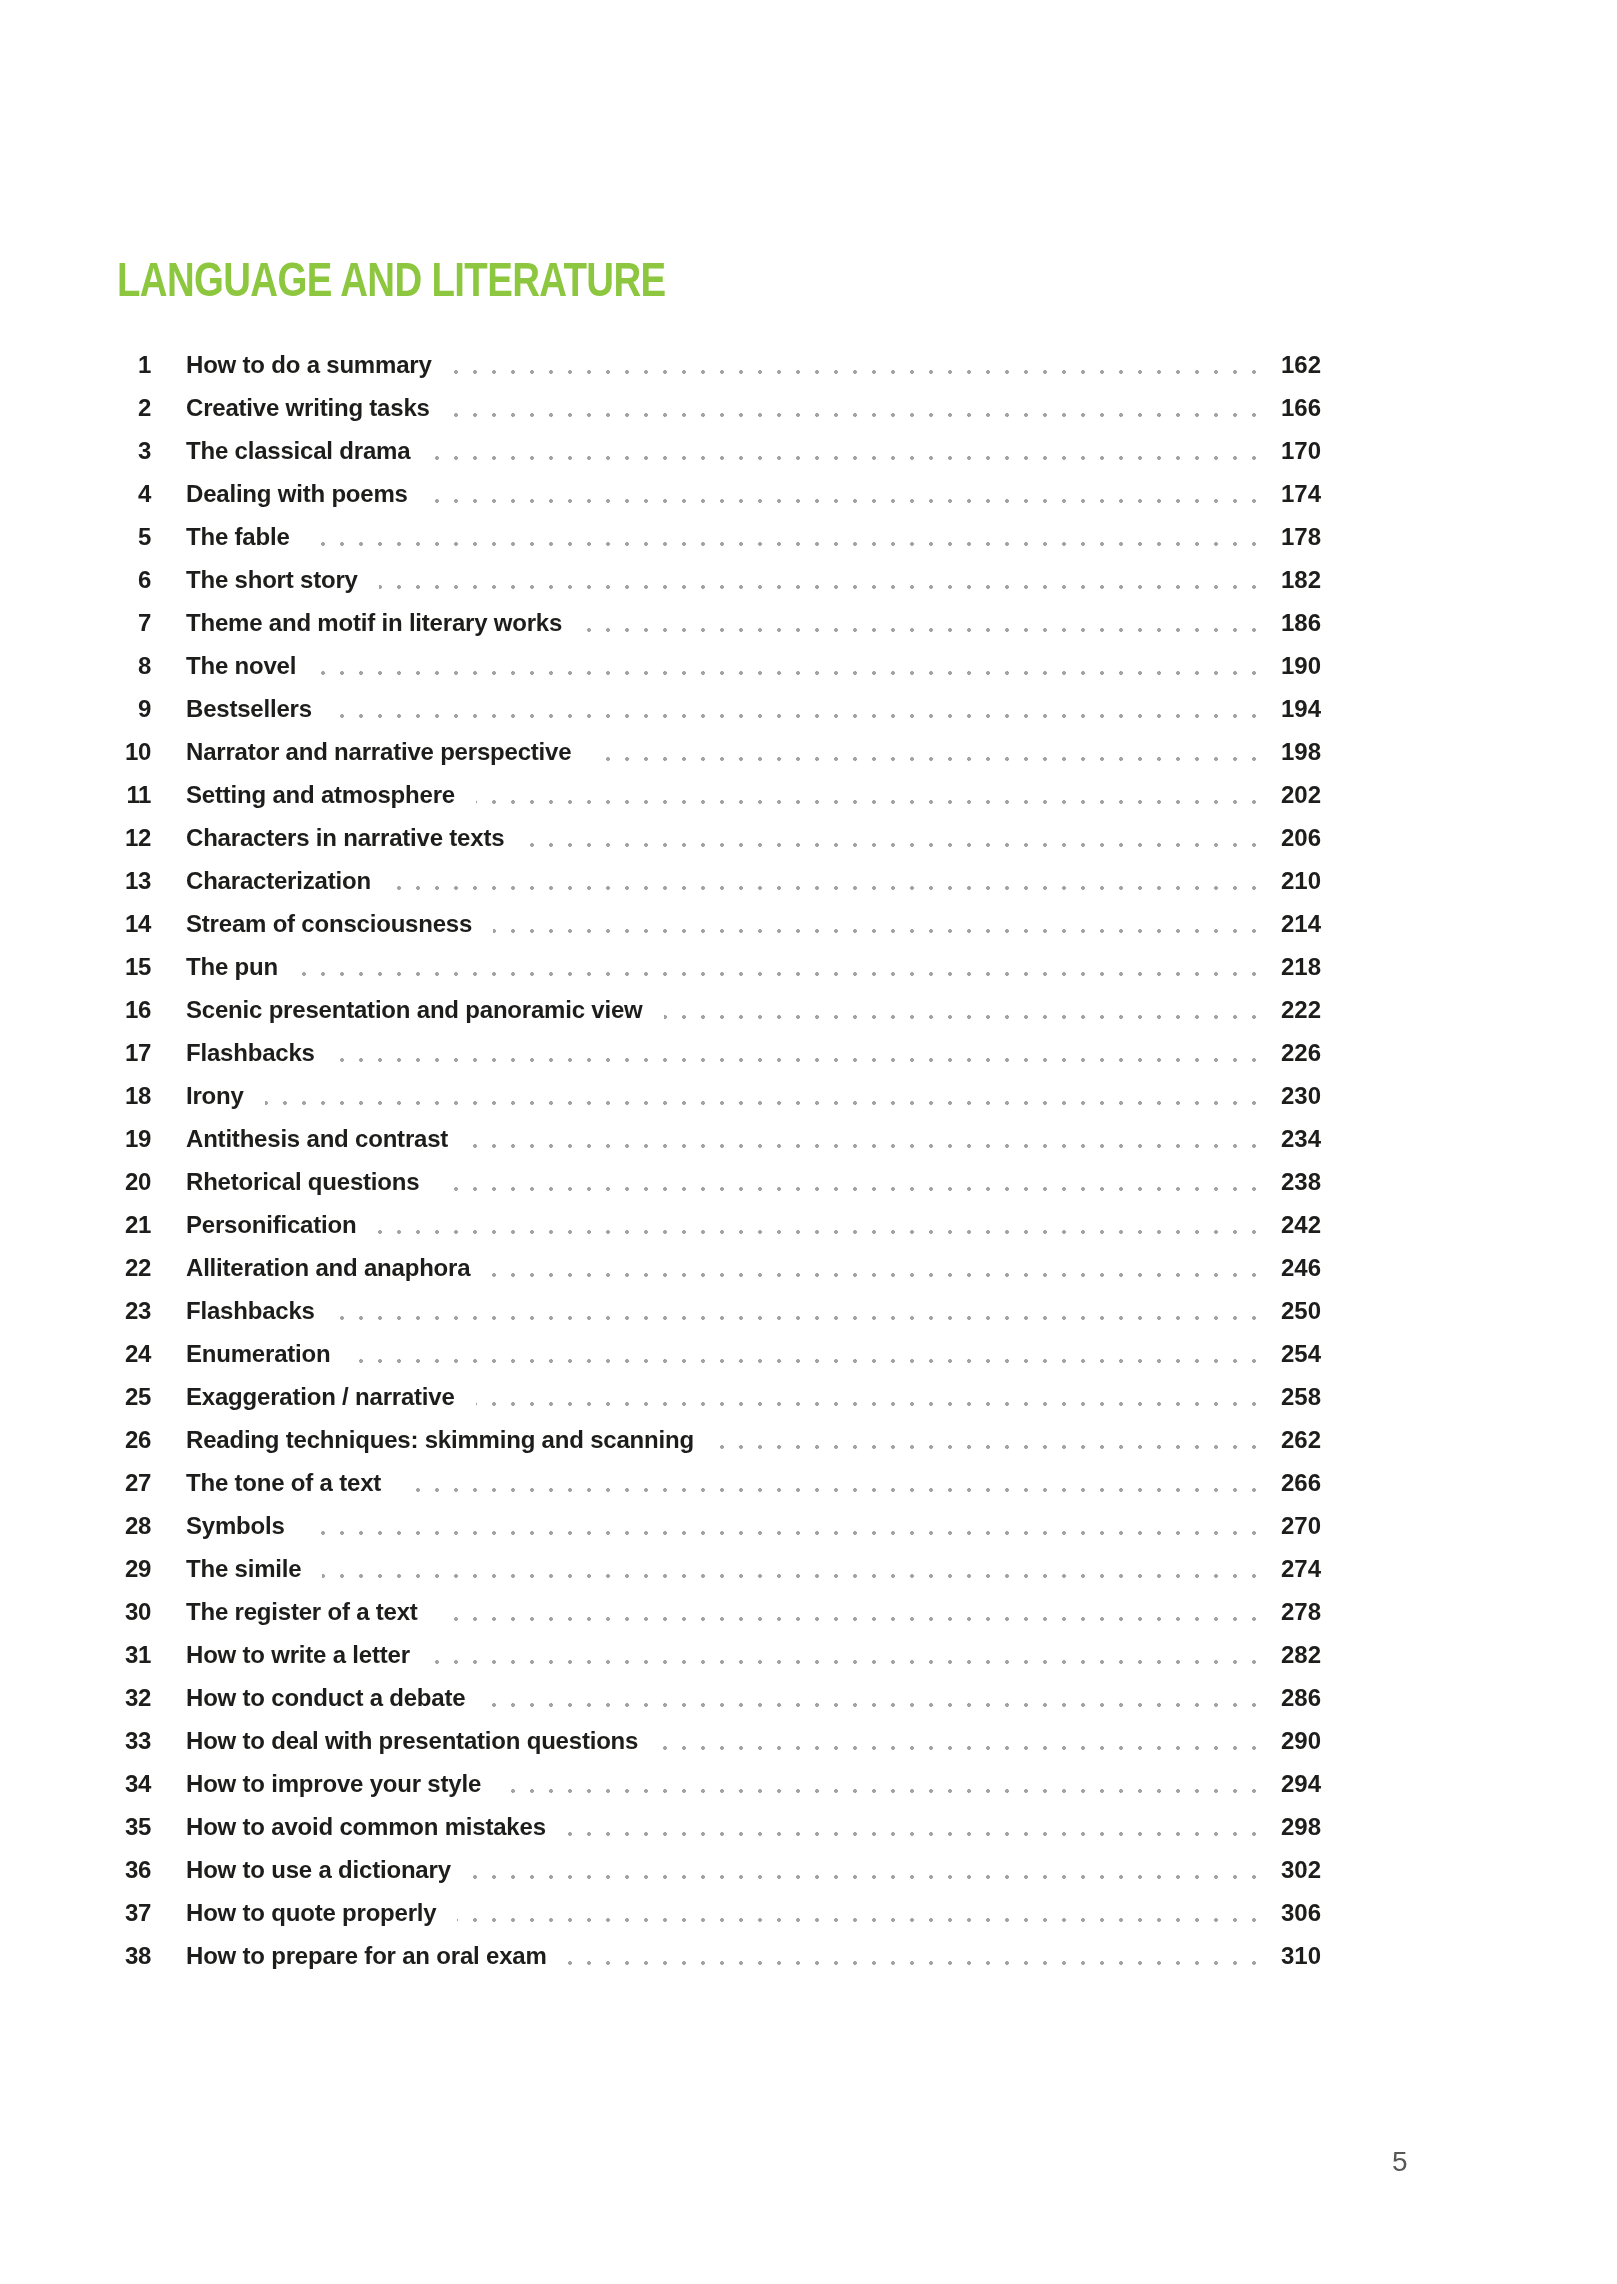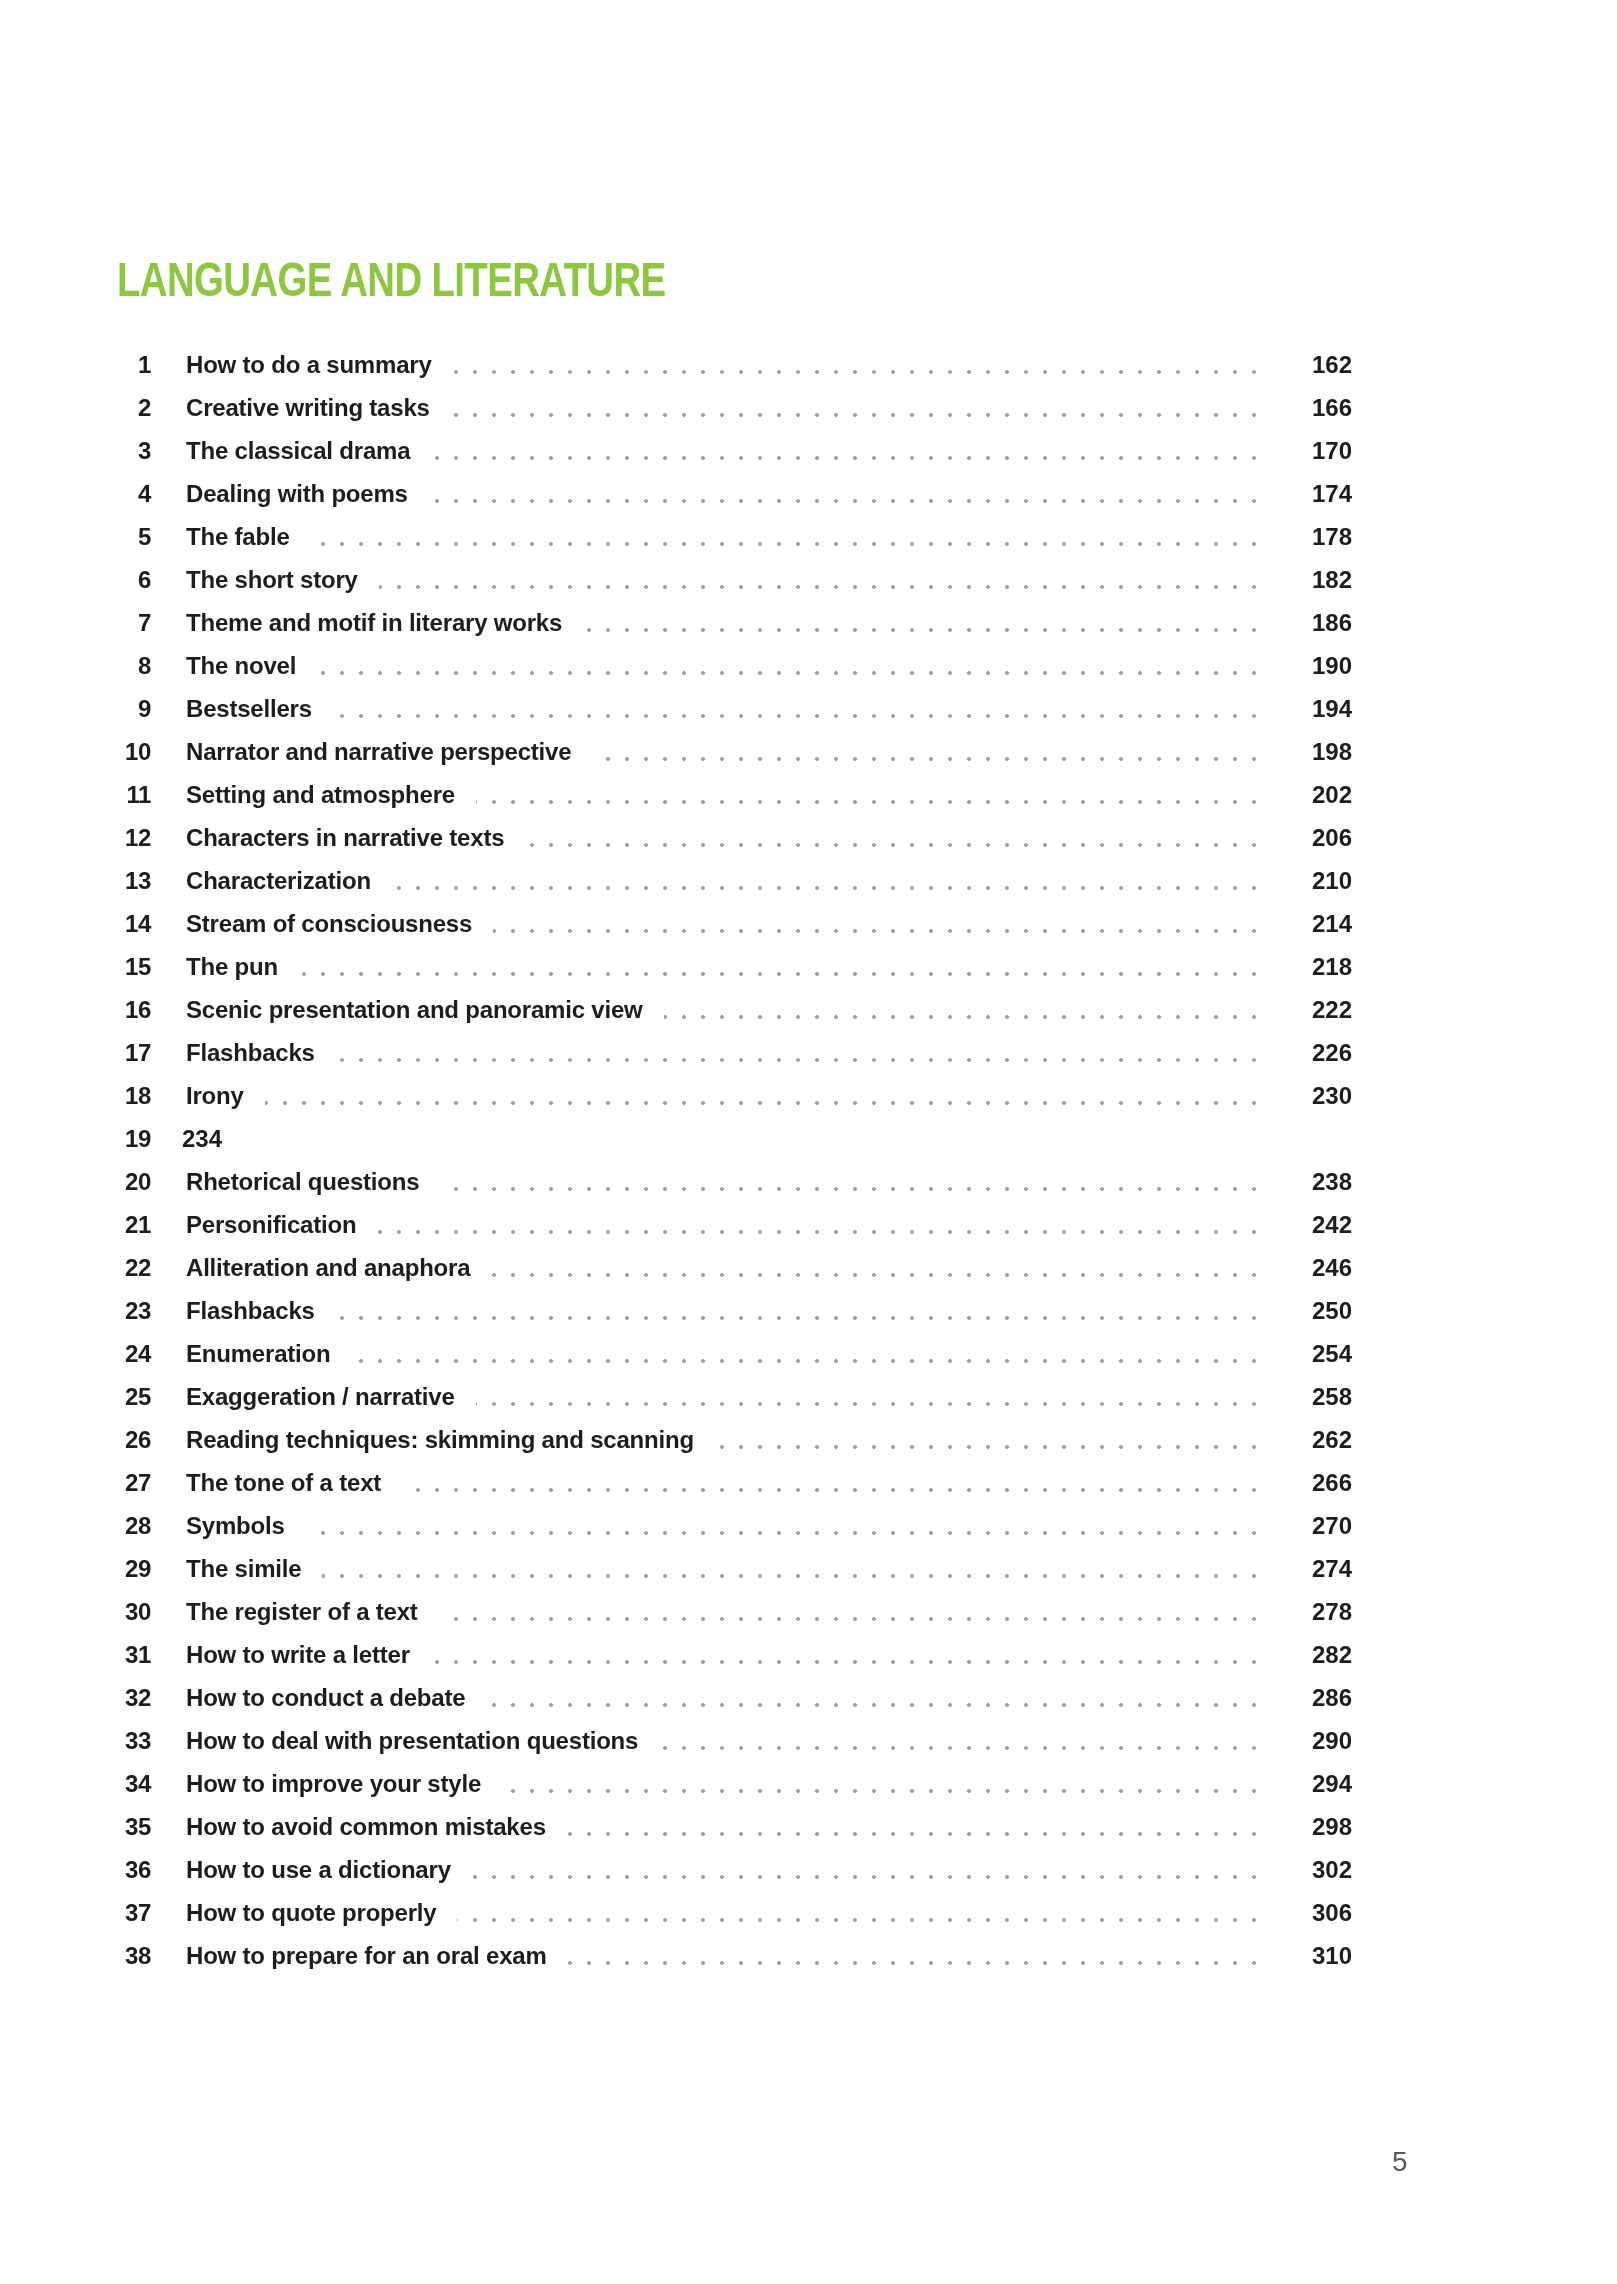--- a/index.html
+++ b/index.html
@@ -77,21 +77,21 @@
   .label {
     position: relative;
     z-index: 1;
     background: #ffffff;
     padding-right: 21px;
     letter-spacing: -0.2px;
     white-space: nowrap;
   }
   .pg {
     width: 71px;
-    text-align: right;
+    text-align: left;
     flex: none;
   }
   .folio {
     position: absolute;
     left: 1392px;
     top: 2146px;
     font-size: 28px;
     font-weight: 400;
     color: var(--folio-color, #575756);
   }
@@ -260,20 +260,24 @@
     <span class="num">18</span>
     <span class="mid">
       <span class="dots"></span>
       <span class="label">Irony</span>
     </span>
     <span class="pg">230</span>
   </div>
 
   <div class="row">
     <span class="num">19</span>
+    <span class="mid">
+      <span class="dots"></span>
+      <span class="label">Antithesis and contrast</span>
+    </span>
     <span class="pg">234</span>
   </div>
 
   <div class="row">
     <span class="num">20</span>
     <span class="mid">
       <span class="dots"></span>
       <span class="label">Rhetorical questions</span>
     </span>
     <span class="pg">238</span>

